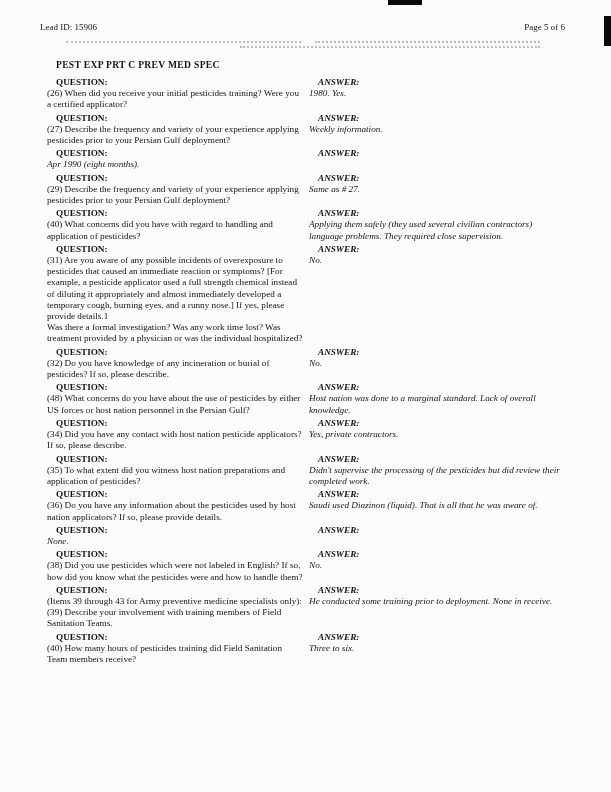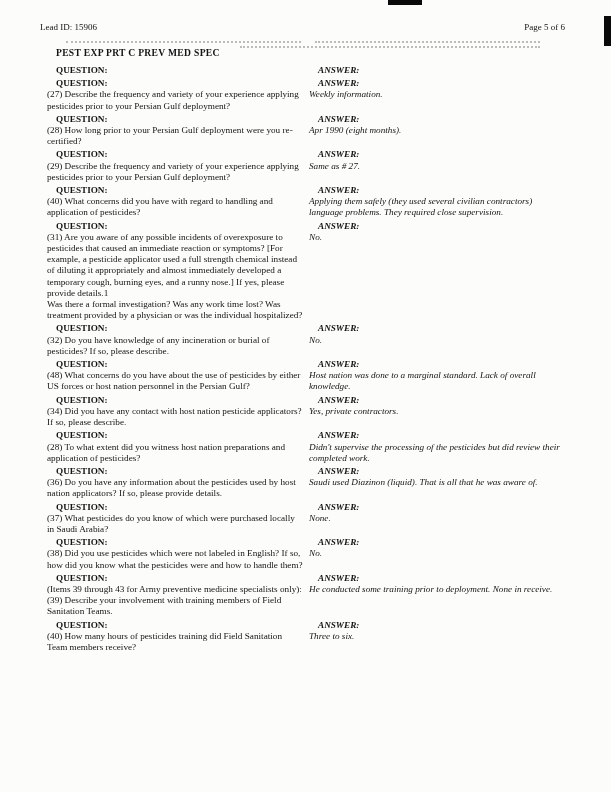--- a/index.html
+++ b/index.html
@@ -11,21 +11,21 @@
     position:relative;
     overflow:hidden;
   }
   .header-row {
     display:flex; justify-content:space-between; align-items:baseline;
     padding:22px 46px 0 40px;
     font-size:9px;
     gap:40px;
   }
   .doc-title {
-    margin:15px 0 5px 56px;
+    margin:27px 0 5px 56px;
     font-size:9.6px;
     font-weight:bold;
     letter-spacing:0.3px;
   }
   .qa-container {
     padding:2px 45px 0 47px;
     font-size:9.2px;
     line-height:11.2px;
   }
   .qa-block { margin-bottom:2px; }
@@ -53,40 +53,43 @@
 </div>
 
 <div class="doc-title">PEST EXP PRT C PREV MED SPEC</div>
 
 <div class="qa-container" id="qa-container">
   <div class="qa-block">
     <div class="qa-row">
       <div class="qcol lbl q-label question-label">QUESTION:</div>
       <div class="acol lbl answer-label">ANSWER:</div>
     </div>
+    <div class="qa-row">
+      <div class="qcol q-text">(26)  When did you receive your initial pesticides training? Were you a certified applicator?</div>
+      <div class="acol a-text">1980.  Yes.</div>
+    </div>
   </div>
 
   <div class="qa-block">
     <div class="qa-row">
       <div class="qcol lbl q-label question-label">QUESTION:</div>
       <div class="acol lbl answer-label">ANSWER:</div>
     </div>
     <div class="qa-row">
       <div class="qcol q-text">(27)  Describe the frequency and variety of your experience applying pesticides prior to your Persian Gulf deployment?</div>
       <div class="acol a-text">Weekly information.</div>
     </div>
   </div>
 
   <div class="qa-block">
     <div class="qa-row">
       <div class="qcol lbl q-label question-label">QUESTION:</div>
       <div class="acol lbl answer-label">ANSWER:</div>
     </div>
     <div class="qa-row">
-      <div class="qcol q-text">(28)  How long prior to your Persian Gulf deployment were you re-certified?</div>
       <div class="acol a-text">Apr 1990 (eight months).</div>
     </div>
   </div>
 
   <div class="qa-block">
     <div class="qa-row">
       <div class="qcol lbl q-label question-label">QUESTION:</div>
       <div class="acol lbl answer-label">ANSWER:</div>
     </div>
     <div class="qa-row">
@@ -150,21 +153,21 @@
       <div class="acol a-text">Yes, private contractors.</div>
     </div>
   </div>
 
   <div class="qa-block">
     <div class="qa-row">
       <div class="qcol lbl q-label question-label">QUESTION:</div>
       <div class="acol lbl answer-label">ANSWER:</div>
     </div>
     <div class="qa-row">
-      <div class="qcol q-text">(28)  To what extent did you witness host nation preparations and application of pesticides?</div>
+      <div class="qcol q-text">(35)  To what extent did you witness host nation preparations and application of pesticides?</div>
       <div class="acol a-text">Didn't supervise the processing of the pesticides but did review their completed work.</div>
     </div>
   </div>
 
   <div class="qa-block">
     <div class="qa-row">
       <div class="qcol lbl q-label question-label">QUESTION:</div>
       <div class="acol lbl answer-label">ANSWER:</div>
     </div>
     <div class="qa-row">
@@ -172,21 +175,20 @@
       <div class="acol a-text">Saudi used Diazinon (liquid).  That is all that he was aware of.</div>
     </div>
   </div>
 
   <div class="qa-block">
     <div class="qa-row">
       <div class="qcol lbl q-label question-label">QUESTION:</div>
       <div class="acol lbl answer-label">ANSWER:</div>
     </div>
     <div class="qa-row">
-      <div class="qcol q-text">(37)  What pesticides do you know of which were purchased locally in Saudi Arabia?</div>
       <div class="acol a-text">None.</div>
     </div>
   </div>
 
   <div class="qa-block">
     <div class="qa-row">
       <div class="qcol lbl q-label question-label">QUESTION:</div>
       <div class="acol lbl answer-label">ANSWER:</div>
     </div>
     <div class="qa-row">

